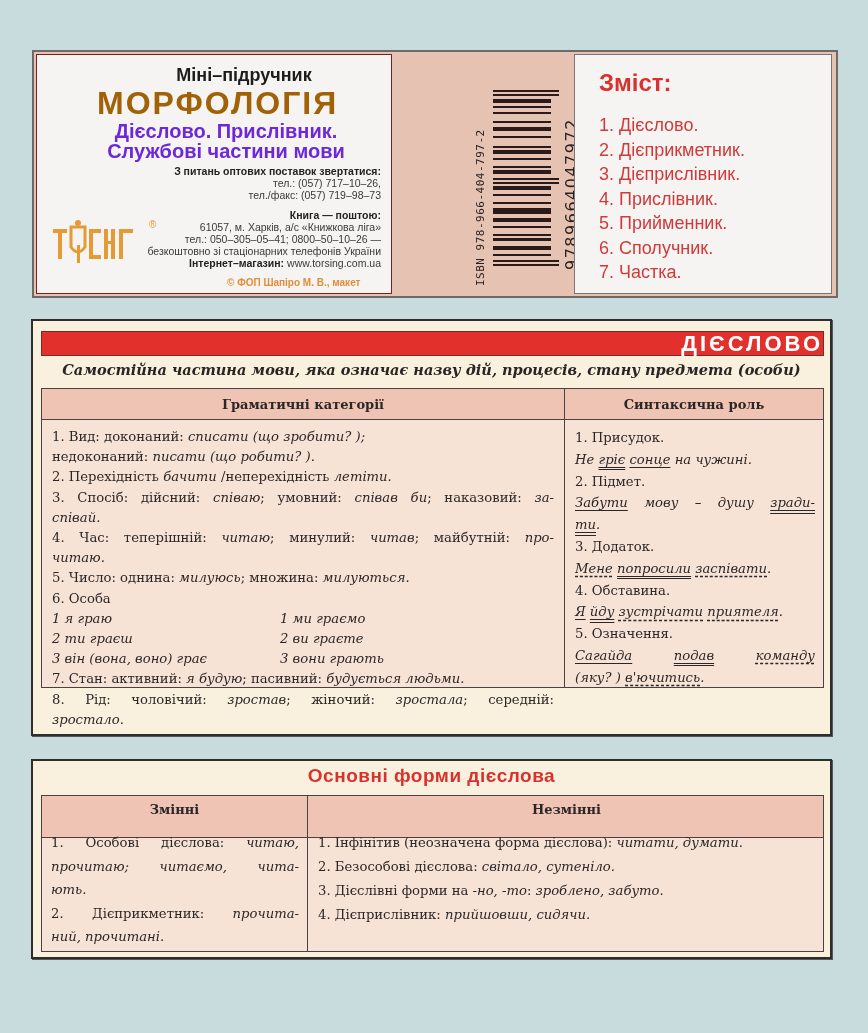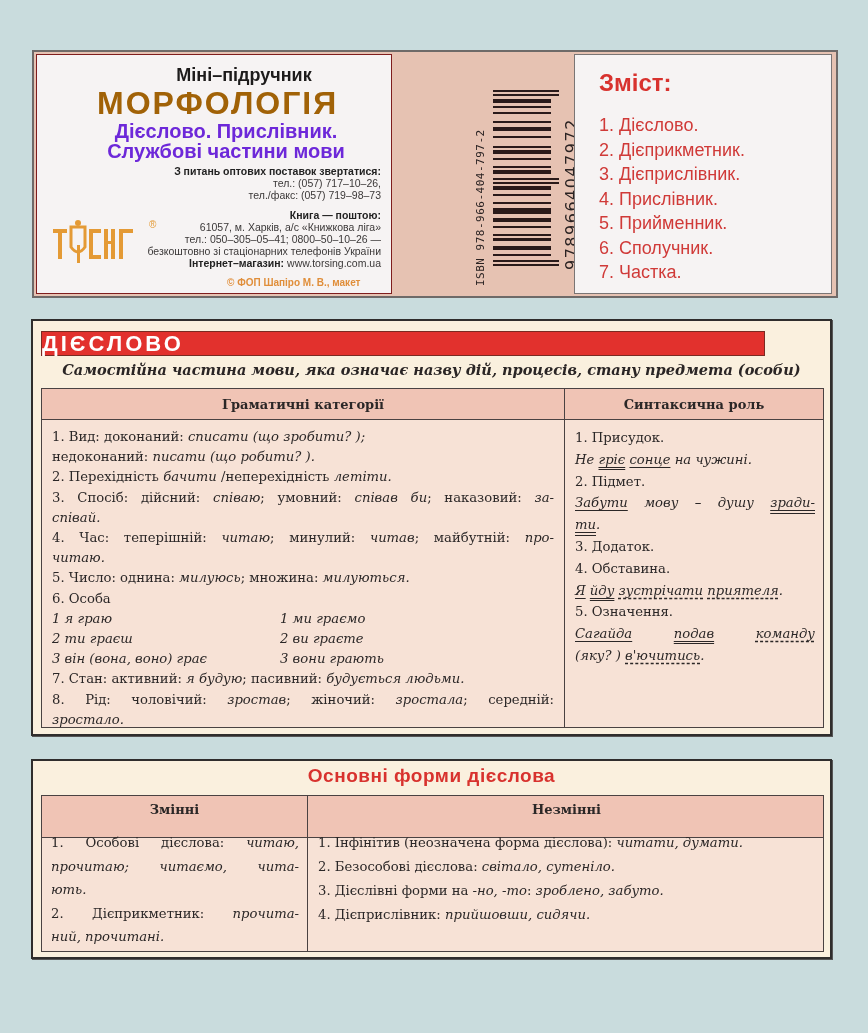--- a/index.html
+++ b/index.html
@@ -72,32 +72,32 @@
   .toc-list { position: absolute; left: 24px; top: 58px; list-style: none; }
   .toc-list li { font-size: 18px; color: #d03a38; line-height: 24.5px; }
 
   
   .card {
     position: absolute; background: #faf0de; border: 2px solid #2f2d2c;
     box-shadow: 1px 1px 0 #555;
   }
   .card1 { left: 31px; top: 319px; width: 801px; height: 417px; }
   .red-banner {
-    position: absolute; left: 8px; top: 10px; width: 724px; height: 25px;
+    position: absolute; left: 8px; top: 10px; width: 783px; height: 25px;
     background: #e2312d; border: 1px solid #7a2a22;
-    color: #fff; font-weight: bold; font-size: 22px; letter-spacing: 3px; text-align: left; line-height: 23px;
+    color: #fff; font-weight: bold; font-size: 22px; letter-spacing: 3px; text-align: right; line-height: 23px;
   }
   .definition {
     position: absolute; left: 0; width: 100%; top: 40px; text-align: center;
     font-family: "DejaVu Serif", serif; font-style: italic; font-weight: bold; font-size: 14.5px; color: #2a2525;
   }
   .tbl {
     position: absolute; border: 1px solid #4a4242; background: #f7e2d6;
   }
-  .tbl1 { left: 8px; top: 67px; width: 783px; height: 340px; }
+  .tbl1 { left: 8px; top: 67px; width: 783px; height: 300px; }
   .th-row { position: absolute; left: 0; top: 0; height: 31px; width: 100%; background: #f0c4b5; border-bottom: 1px solid #4a4242; }
   .th { position: absolute; top: 0; height: 31px; line-height: 31px; text-align: center;
         font-family: "DejaVu Serif", serif; font-weight: bold; font-size: 13px; color: #2b2727; }
   .vdiv { position: absolute; top: 0; bottom: 0; width: 1px; background: #4a4242; }
   .cell { position: absolute; font-family: "DejaVu Serif", serif; font-size: 13.2px; color: #2b2727; line-height: 20.2px; }
   .cell i { font-style: italic; }
   .row2 { display: flex; }
   .u1 { text-decoration: underline; text-underline-offset: 3px; }
   .u2 { text-decoration: underline double; text-underline-offset: 3px; }
   .ud { text-decoration: underline dashed; text-underline-offset: 3px; }
@@ -244,20 +244,21 @@
       <div><i>зростало.</i></div>
     </div>
 
     <div class="cell" style="left:533px;top:38px;width:240px;line-height:21.8px;">
       <div>1. Присудок.</div>
       <div><i>Не </i><i class="u2">гріє</i><i> </i><i class="u1">сонце</i><i> на чужині.</i></div>
       <div>2. Підмет.</div>
       <div class="just"><i class="u1">Забути</i><i> мову – душу </i><i class="u2">зради-</i></div>
       <div><i class="u2">ти</i><i>.</i></div>
       <div>3. Додаток.</div>
+      <div><i class="ud">Мене</i><i> </i><i class="u2">попросили</i><i> </i><i class="ud">заспівати</i><i>.</i></div>
       <div>4. Обставина.</div>
       <div><i class="u1">Я</i><i> </i><i class="u2">йду</i><i> </i><i class="ud">зустрічати</i><i> </i><i class="ud">приятеля</i><i>.</i></div>
       <div>5. Означення.</div>
       <div style="display:flex;justify-content:space-between;">
           <i class="u1">Сагайда</i>
           <i class="u2">подав</i>
           <i class="ud">команду</i>
         </div>
       <div><i>(яку? ) </i><i class="ud">в'ючитись</i><i>.</i></div>
     </div>

